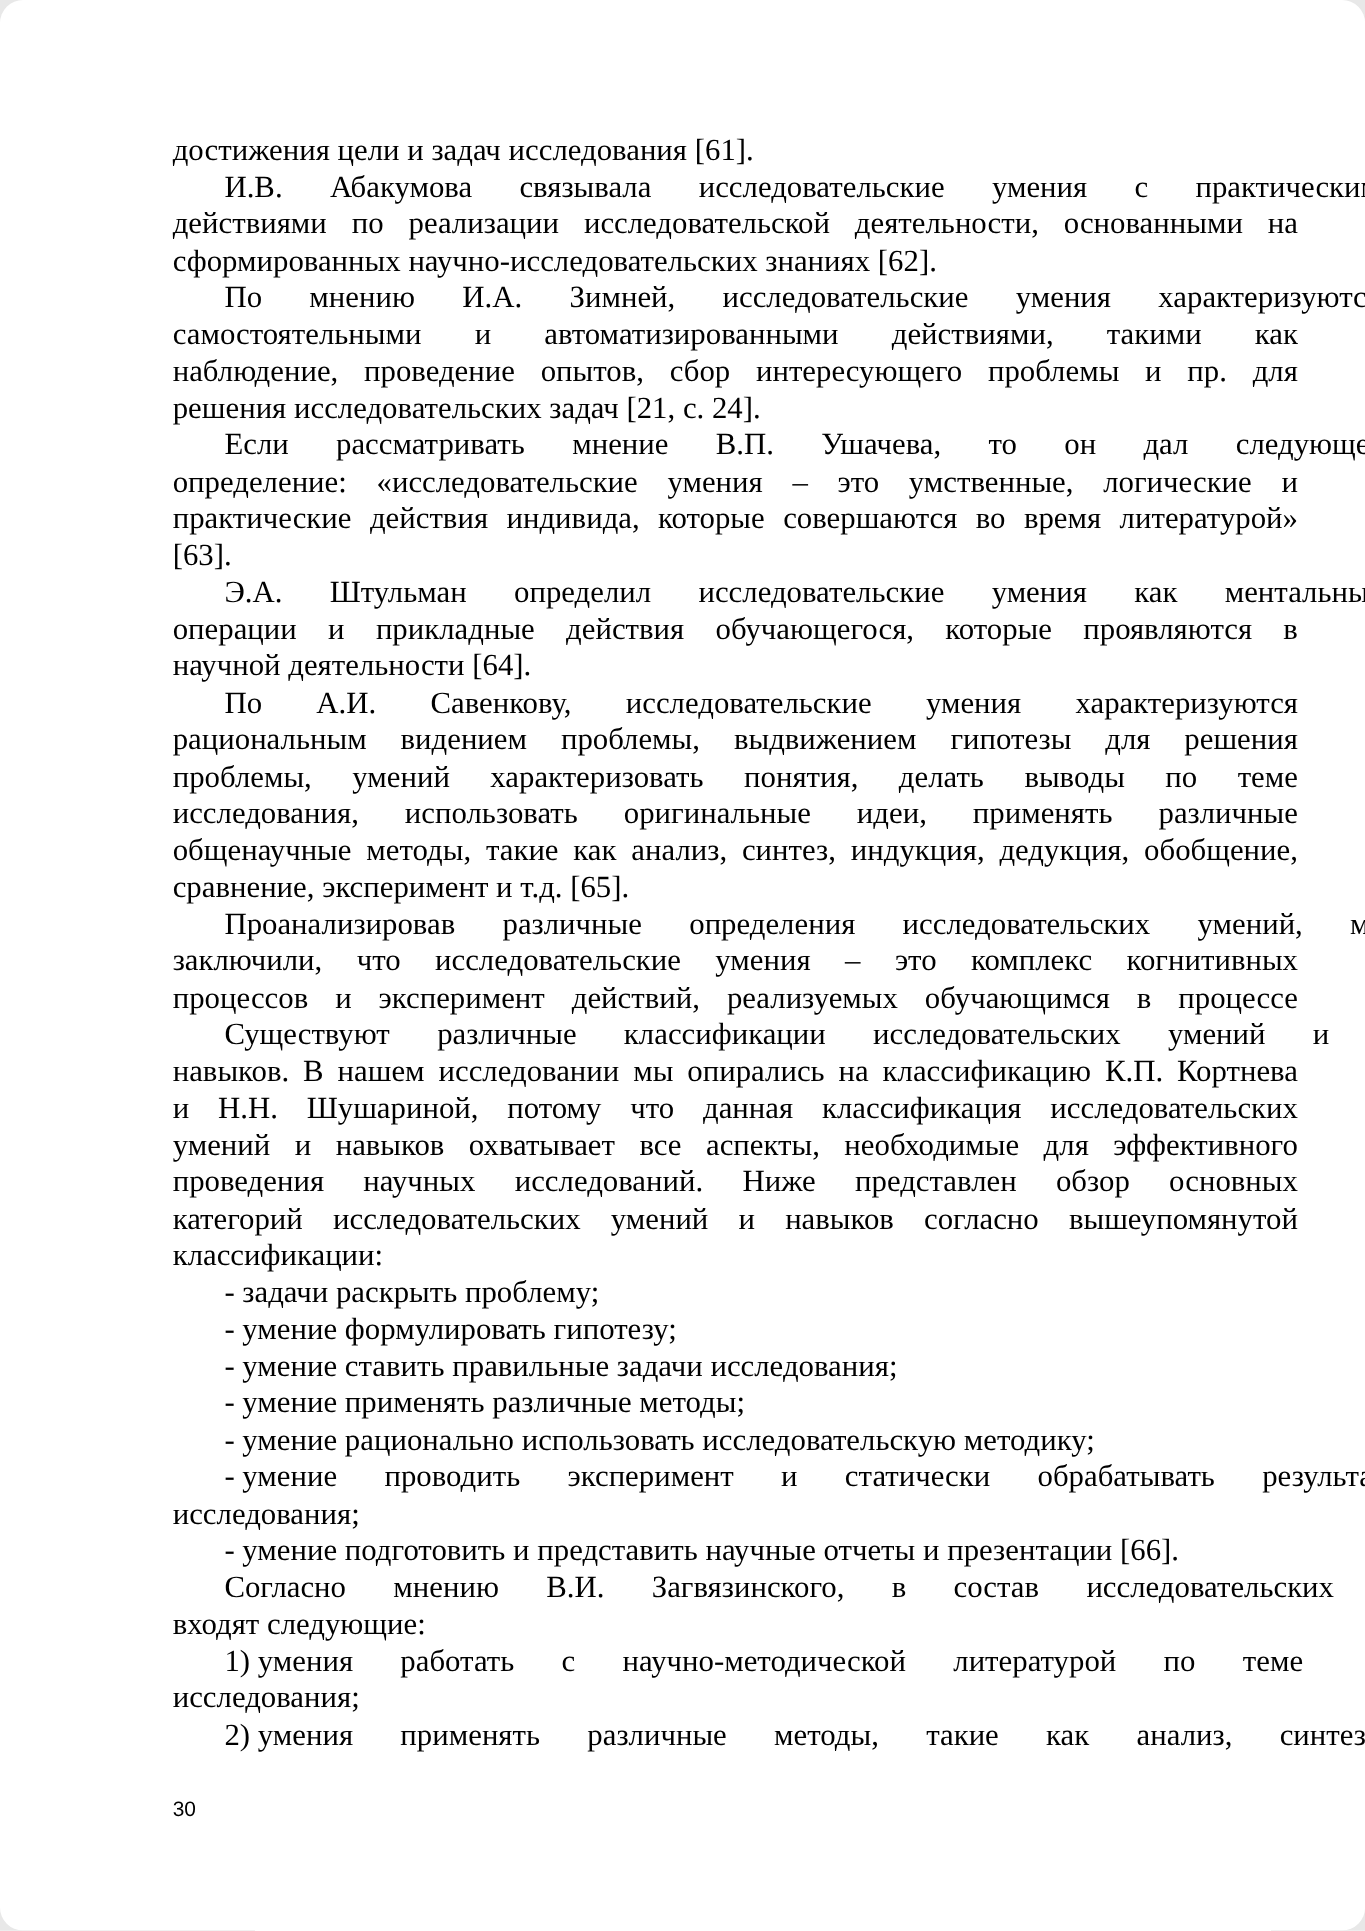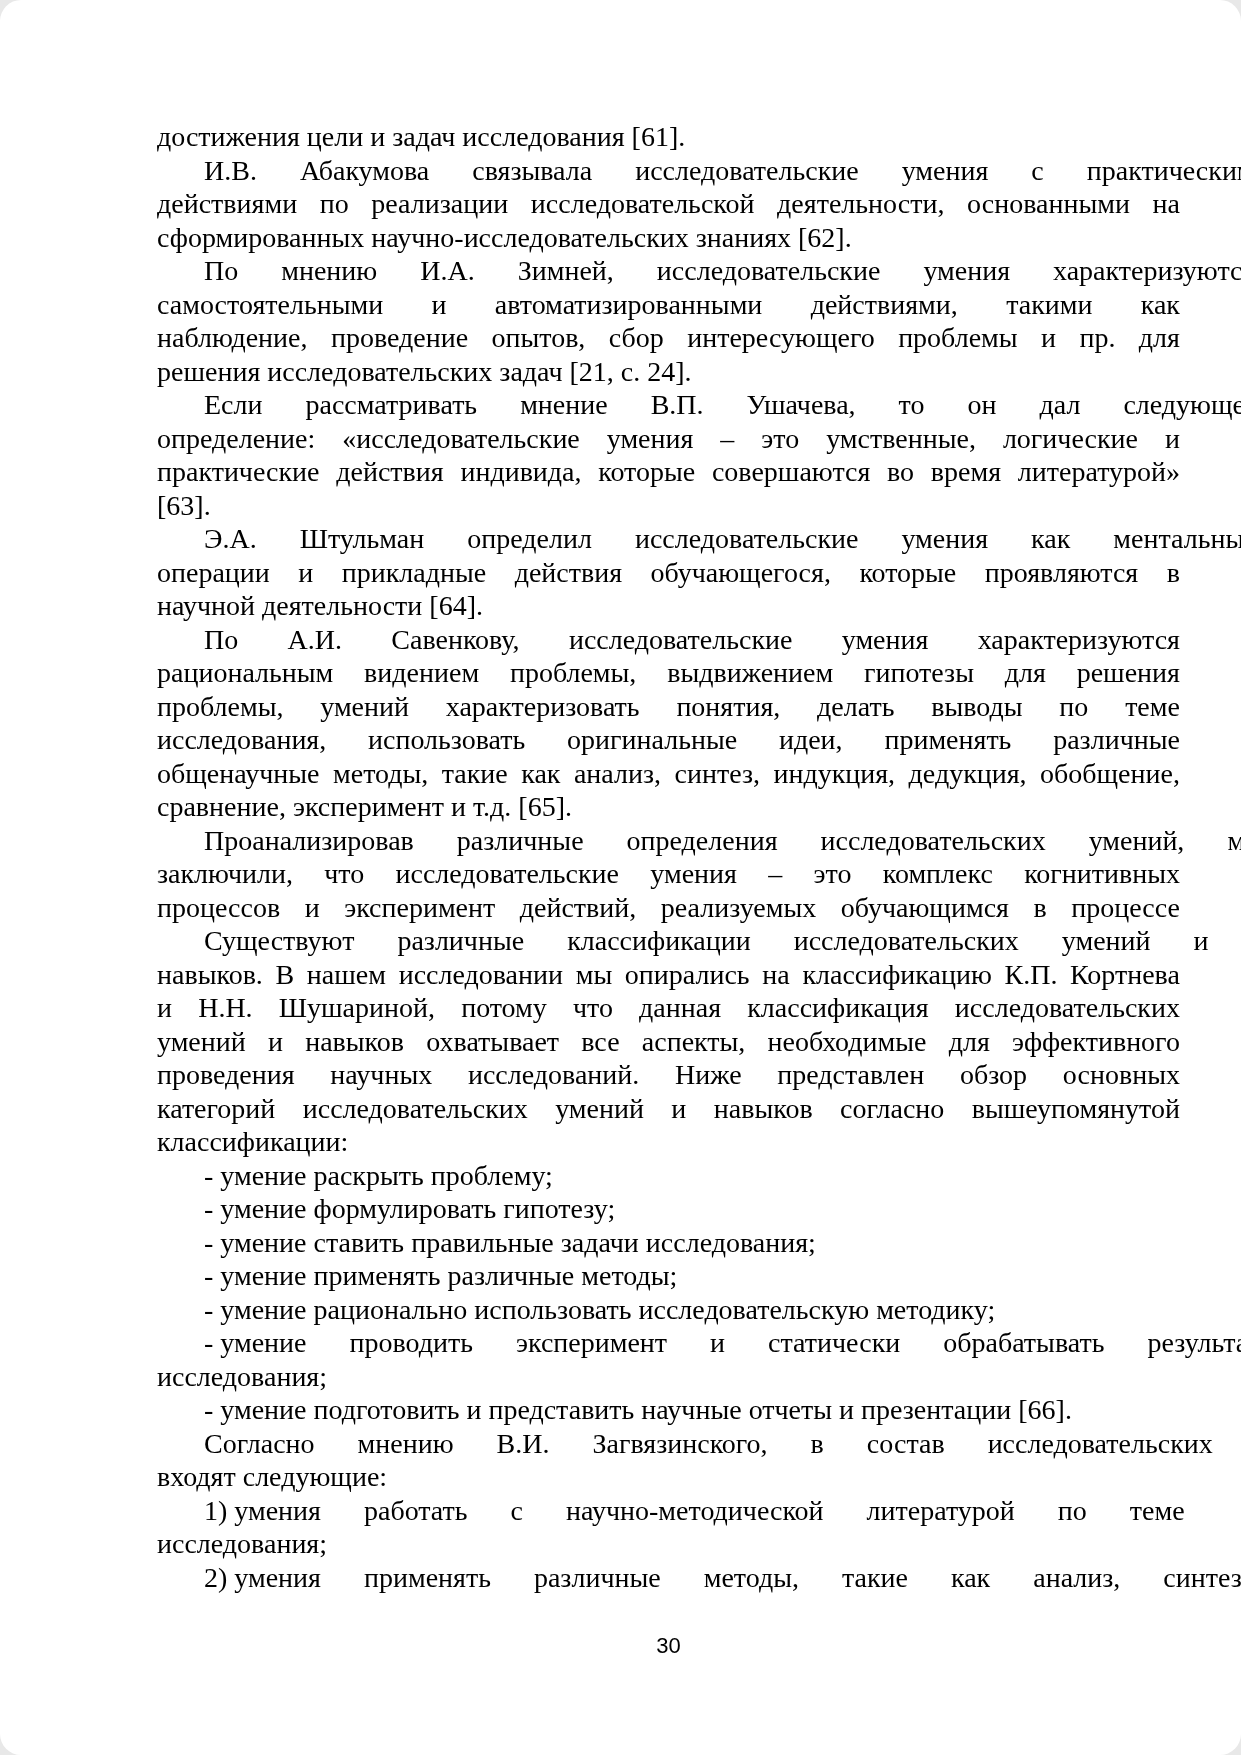--- a/index.html
+++ b/index.html
@@ -41,23 +41,22 @@
   }
   .line.indent {
     padding-left: 47px;
     gap: 43px;
   }
   .page-number {
     position: absolute;
     left: 157px;
     top: 1631px;
     width: 1023px;
-    text-align: center;
     font-family: "Liberation Sans", "DejaVu Sans", sans-serif;
-    font-size: 22px;
+    font-size: 19px;
     line-height: 30px;
     color: #000000;
   }
 </style>
 </head>
 <body>
 
 <div class="page">
   <div class="text-body">
       <div class="para">
@@ -101,21 +100,21 @@
       <div class="para">
         <div class="line just indent"><span>Существуют</span><span>различные</span><span>классификации</span><span>исследовательских</span><span>умений</span><span>и</span></div>
         <div class="line just"><span>навыков.</span><span>В</span><span>нашем</span><span>исследовании</span><span>мы</span><span>опирались</span><span>на</span><span>классификацию</span><span>К.П.</span><span>Кортнева</span></div>
         <div class="line just"><span>и</span><span>Н.Н.</span><span>Шушариной,</span><span>потому</span><span>что</span><span>данная</span><span>классификация</span><span>исследовательских</span></div>
         <div class="line just"><span>умений</span><span>и</span><span>навыков</span><span>охватывает</span><span>все</span><span>аспекты,</span><span>необходимые</span><span>для</span><span>эффективного</span></div>
         <div class="line just"><span>проведения</span><span>научных</span><span>исследований.</span><span>Ниже</span><span>представлен</span><span>обзор</span><span>основных</span></div>
         <div class="line just"><span>категорий</span><span>исследовательских</span><span>умений</span><span>и</span><span>навыков</span><span>согласно</span><span>вышеупомянутой</span></div>
         <div class="line">классификации:</div>
       </div>
       <div class="para">
-        <div class="line indent">- умение раскрыть проблему;</div>
+        <div class="line indent">- задачи раскрыть проблему;</div>
       </div>
       <div class="para">
         <div class="line indent">- умение формулировать гипотезу;</div>
       </div>
       <div class="para">
         <div class="line indent">- умение ставить правильные задачи исследования;</div>
       </div>
       <div class="para">
         <div class="line indent">- умение применять различные методы;</div>
       </div>

